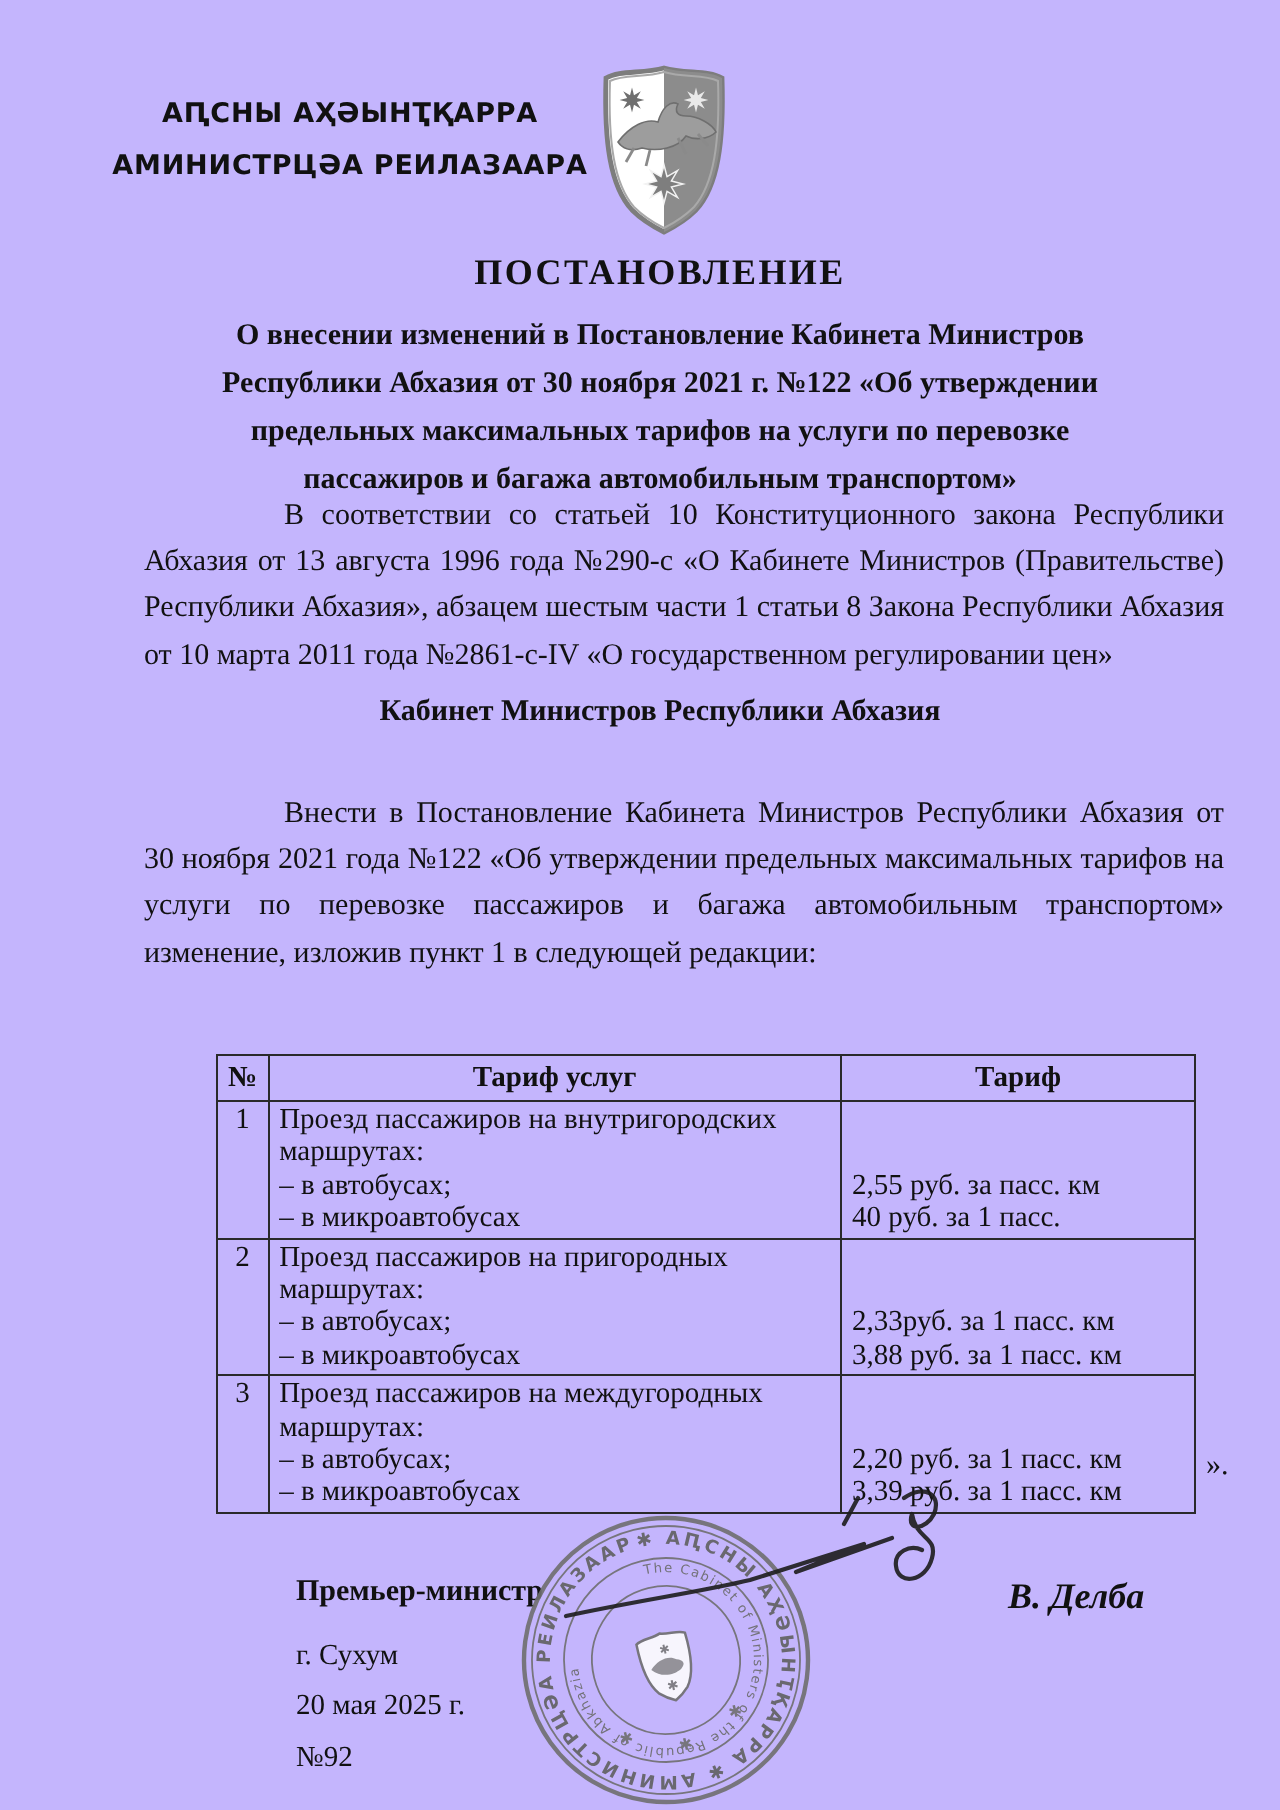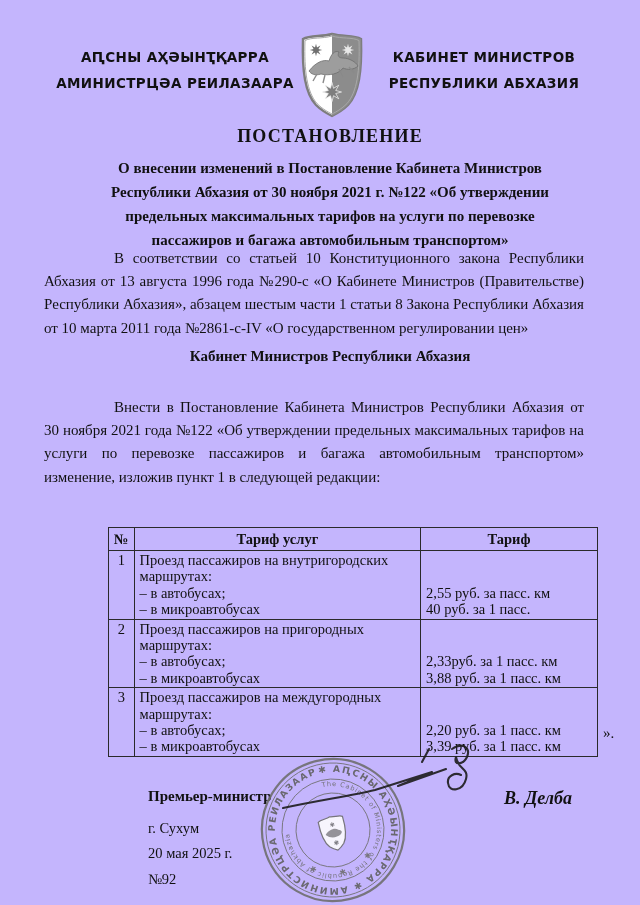--- a/index.html
+++ b/index.html
@@ -15,21 +15,21 @@
   .hdr-right{left:376px;width:216px;}
   .emblem{position:absolute;left:299px;top:31px;}
 
   
   .doc-title{position:absolute;left:20px;top:126px;width:620px;text-align:center;
              font-weight:bold;font-size:18px;letter-spacing:1.2px;}
   .doc-subject{position:absolute;left:70px;top:156px;width:520px;text-align:center;
                font-weight:bold;font-size:15px;line-height:24px;white-space:pre-line;}
 
   
-  .para{position:absolute;left:44px;width:540px;font-size:15px;line-height:23.2px;
+  .para{position:absolute;left:72px;width:540px;font-size:15px;line-height:23.2px;
         text-align:justify;text-indent:70px;}
   .para-preamble{top:247px;}
   .para-amend{top:396px;}
   .para-point1{top:482px;}
   .center-bold{position:absolute;left:30px;width:600px;text-align:center;
                font-weight:bold;font-size:15px;}
   .authority{top:348px;}
   .resolves{top:378px;letter-spacing:.6px;}
 
   
@@ -84,22 +84,20 @@
     <g transform="translate(49,19) scale(0.62)">
       <path d="M0,-10 L1.6,-3.9 L7.1,-7.1 L3.9,-1.6 L10,0 L3.9,1.6 L7.1,7.1 L1.6,3.9
                L0,10 L-1.6,3.9 L-7.1,7.1 L-3.9,1.6 L-10,0 L-3.9,-1.6 L-7.1,-7.1 L-1.6,-3.9 Z" fill="#e9e9e9"></path>
     </g>
     <g transform="translate(33,61) scale(0.95)">
       <path d="M0,-10 L1.6,-3.9 L7.1,-7.1 L3.9,-1.6 L10,0 L3.9,1.6 L7.1,7.1 L1.6,3.9
                L0,10 L-1.6,3.9 L-7.1,7.1 L-3.9,1.6 L-10,0 L-3.9,-1.6 L-7.1,-7.1 L-1.6,-3.9 Z" fill="#7e7e7e" stroke="#f2f2f2" stroke-width="0.8"></path>
     </g>
   </svg>
 
-  <div class="hdr-block hdr-right">КАБИНЕТ МИНИСТРОВ
-РЕСПУБЛИКИ АБХАЗИЯ</div>
 
   <div class="doc-title">ПОСТАНОВЛЕНИЕ</div>
   <div class="doc-subject">О внесении изменений в Постановление Кабинета Министров
 Республики Абхазия от 30 ноября 2021 г. №122 «Об утверждении
 предельных максимальных тарифов на услуги по перевозке
 пассажиров и багажа автомобильным транспортом»</div>
 
   <div class="para para-preamble">В соответствии со статьей 10 Конституционного закона Республики Абхазия от 13 августа 1996 года №290-с «О Кабинете Министров (Правительстве) Республики Абхазия», абзацем шестым части 1 статьи 8 Закона Республики Абхазия от 10 марта 2011 года №2861-с-IV «О государственном регулировании цен»</div>
   <div class="center-bold authority">Кабинет Министров Республики Абхазия</div>
   <div class="para para-amend">Внести в Постановление Кабинета Министров Республики Абхазия от 30 ноября 2021 года №122 «Об утверждении предельных максимальных тарифов на услуги по перевозке пассажиров и багажа автомобильным транспортом» изменение, изложив пункт 1 в следующей редакции:</div>

